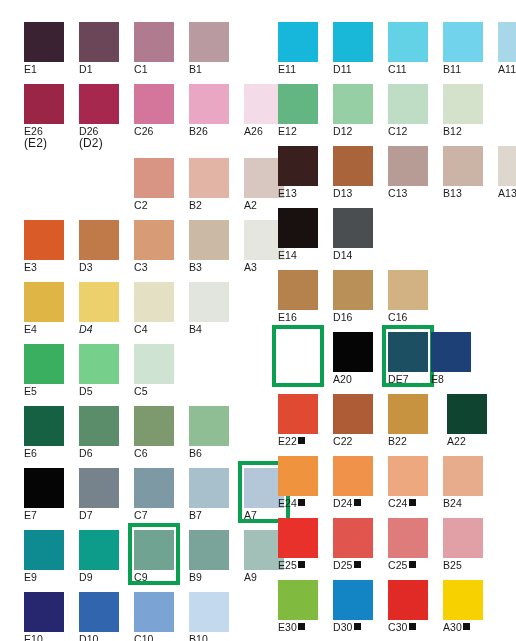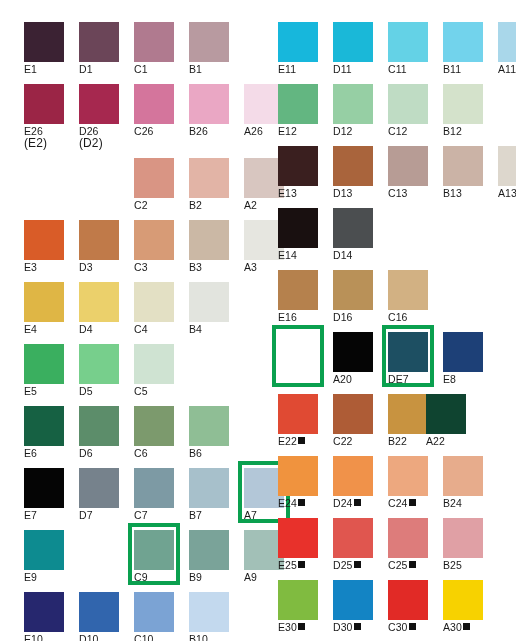--- a/index.html
+++ b/index.html
@@ -167,21 +167,21 @@
         <div class="cell" style="left: 244px;">
           <div class="swatch" style="background: rgb(230, 230, 224);"></div>
           <div class="cell-label"><span>A3</span></div>
         </div>
       </div>
       <div class="row" style="position: absolute; left: 0px; top: 282px; width: 258px;">
         <div class="cell" style="left: 24px;">
           <div class="swatch" style="background: rgb(223, 182, 69);"></div>
           <div class="cell-label"><span>E4</span></div>
         </div>
-        <div class="cell" style="left: 79px;">
+        <div class="cell" style="left: 79px; font-style: italic;">
           <div class="swatch" style="background: rgb(235, 208, 107);"></div>
           <div class="cell-label"><span>D4</span></div>
         </div>
         <div class="cell" style="left: 134px;">
           <div class="swatch" style="background: rgb(227, 224, 196);"></div>
           <div class="cell-label"><span>C4</span></div>
         </div>
         <div class="cell" style="left: 189px;">
           <div class="swatch" style="background: rgb(226, 228, 222);"></div>
           <div class="cell-label"><span>B4</span></div>
@@ -240,20 +240,24 @@
           <div class="swatch" style="background: rgb(179, 199, 216);"></div>
           <div class="cell-label"><span>A7</span></div>
         </div>
         <div class="highlight" style="border-color: rgb(10, 160, 79); left: 238px; top: -7px; width: 52px; height: 62px;"></div>
       </div>
       <div class="row" style="position: absolute; left: 0px; top: 530px; width: 258px;">
         <div class="cell" style="left: 24px;">
           <div class="swatch" style="background: rgb(13, 139, 144);"></div>
           <div class="cell-label"><span>E9</span></div>
         </div>
+        <div class="cell" style="left: 79px;">
+          <div class="swatch" style="background: rgb(14, 156, 138);"></div>
+          <div class="cell-label"><span>D9</span></div>
+        </div>
         <div class="cell" style="left: 134px;">
           <div class="swatch" style="background: rgb(112, 163, 145);"></div>
           <div class="cell-label"><span>C9</span></div>
         </div>
         <div class="highlight" style="border-color: rgb(10, 160, 79); left: 128px; top: -7px; width: 52px; height: 62px;"></div>
         <div class="cell" style="left: 189px;">
           <div class="swatch" style="background: rgb(122, 163, 153);"></div>
           <div class="cell-label"><span>B9</span></div>
         </div>
         <div class="cell" style="left: 244px;">
@@ -371,39 +375,39 @@
         <div class="highlight" style="border-color: rgb(10, 160, 79); left: 14px; top: -7px; width: 52px; height: 62px;"></div>
         <div class="cell" style="left: 75px;">
           <div class="swatch" style="background: rgb(5, 5, 5);"></div>
           <div class="cell-label"><span>A20</span></div>
         </div>
         <div class="cell" style="left: 130px; border-radius: 27px;">
           <div class="swatch" style="background: rgb(29, 79, 98);"></div>
           <div class="cell-label"><span>DE7</span></div>
         </div>
         <div class="highlight" style="border-color: rgb(10, 160, 79); left: 124px; top: -7px; width: 52px; height: 62px;"></div>
-        <div class="cell" style="left: 185px;">
+        <div class="cell" style="left: 173px;">
           <div class="swatch" style="background: rgb(29, 64, 119);"></div>
           <div class="cell-label"><span>E8</span></div>
         </div>
       </div>
       <div class="row" style="position: absolute; left: 0px; top: 394px; width: 258px;">
         <div class="cell" style="left: 20px;">
           <div class="swatch" style="background: rgb(224, 74, 51);"></div>
           <div class="cell-label"><span>E22</span><span class="dot"></span></div>
         </div>
         <div class="cell" style="left: 75px;">
           <div class="swatch" style="background: rgb(174, 92, 54);"></div>
           <div class="cell-label"><span>C22</span></div>
         </div>
         <div class="cell" style="left: 130px;">
           <div class="swatch" style="background: rgb(200, 147, 64);"></div>
           <div class="cell-label"><span>B22</span></div>
         </div>
-        <div class="cell" style="left: 168px; text-align: center;">
+        <div class="cell" style="left: 189px; text-align: center;">
           <div class="swatch" style="background: rgb(15, 68, 48);"></div>
           <div class="cell-label"><span>A22</span></div>
         </div>
       </div>
       <div class="row" style="position: absolute; left: 0px; top: 456px; width: 258px;">
         <div class="cell" style="left: 20px;">
           <div class="swatch" style="background: rgb(240, 147, 62);"></div>
           <div class="cell-label"><span>E24</span><span class="dot"></span></div>
         </div>
         <div class="cell" style="left: 75px;">

